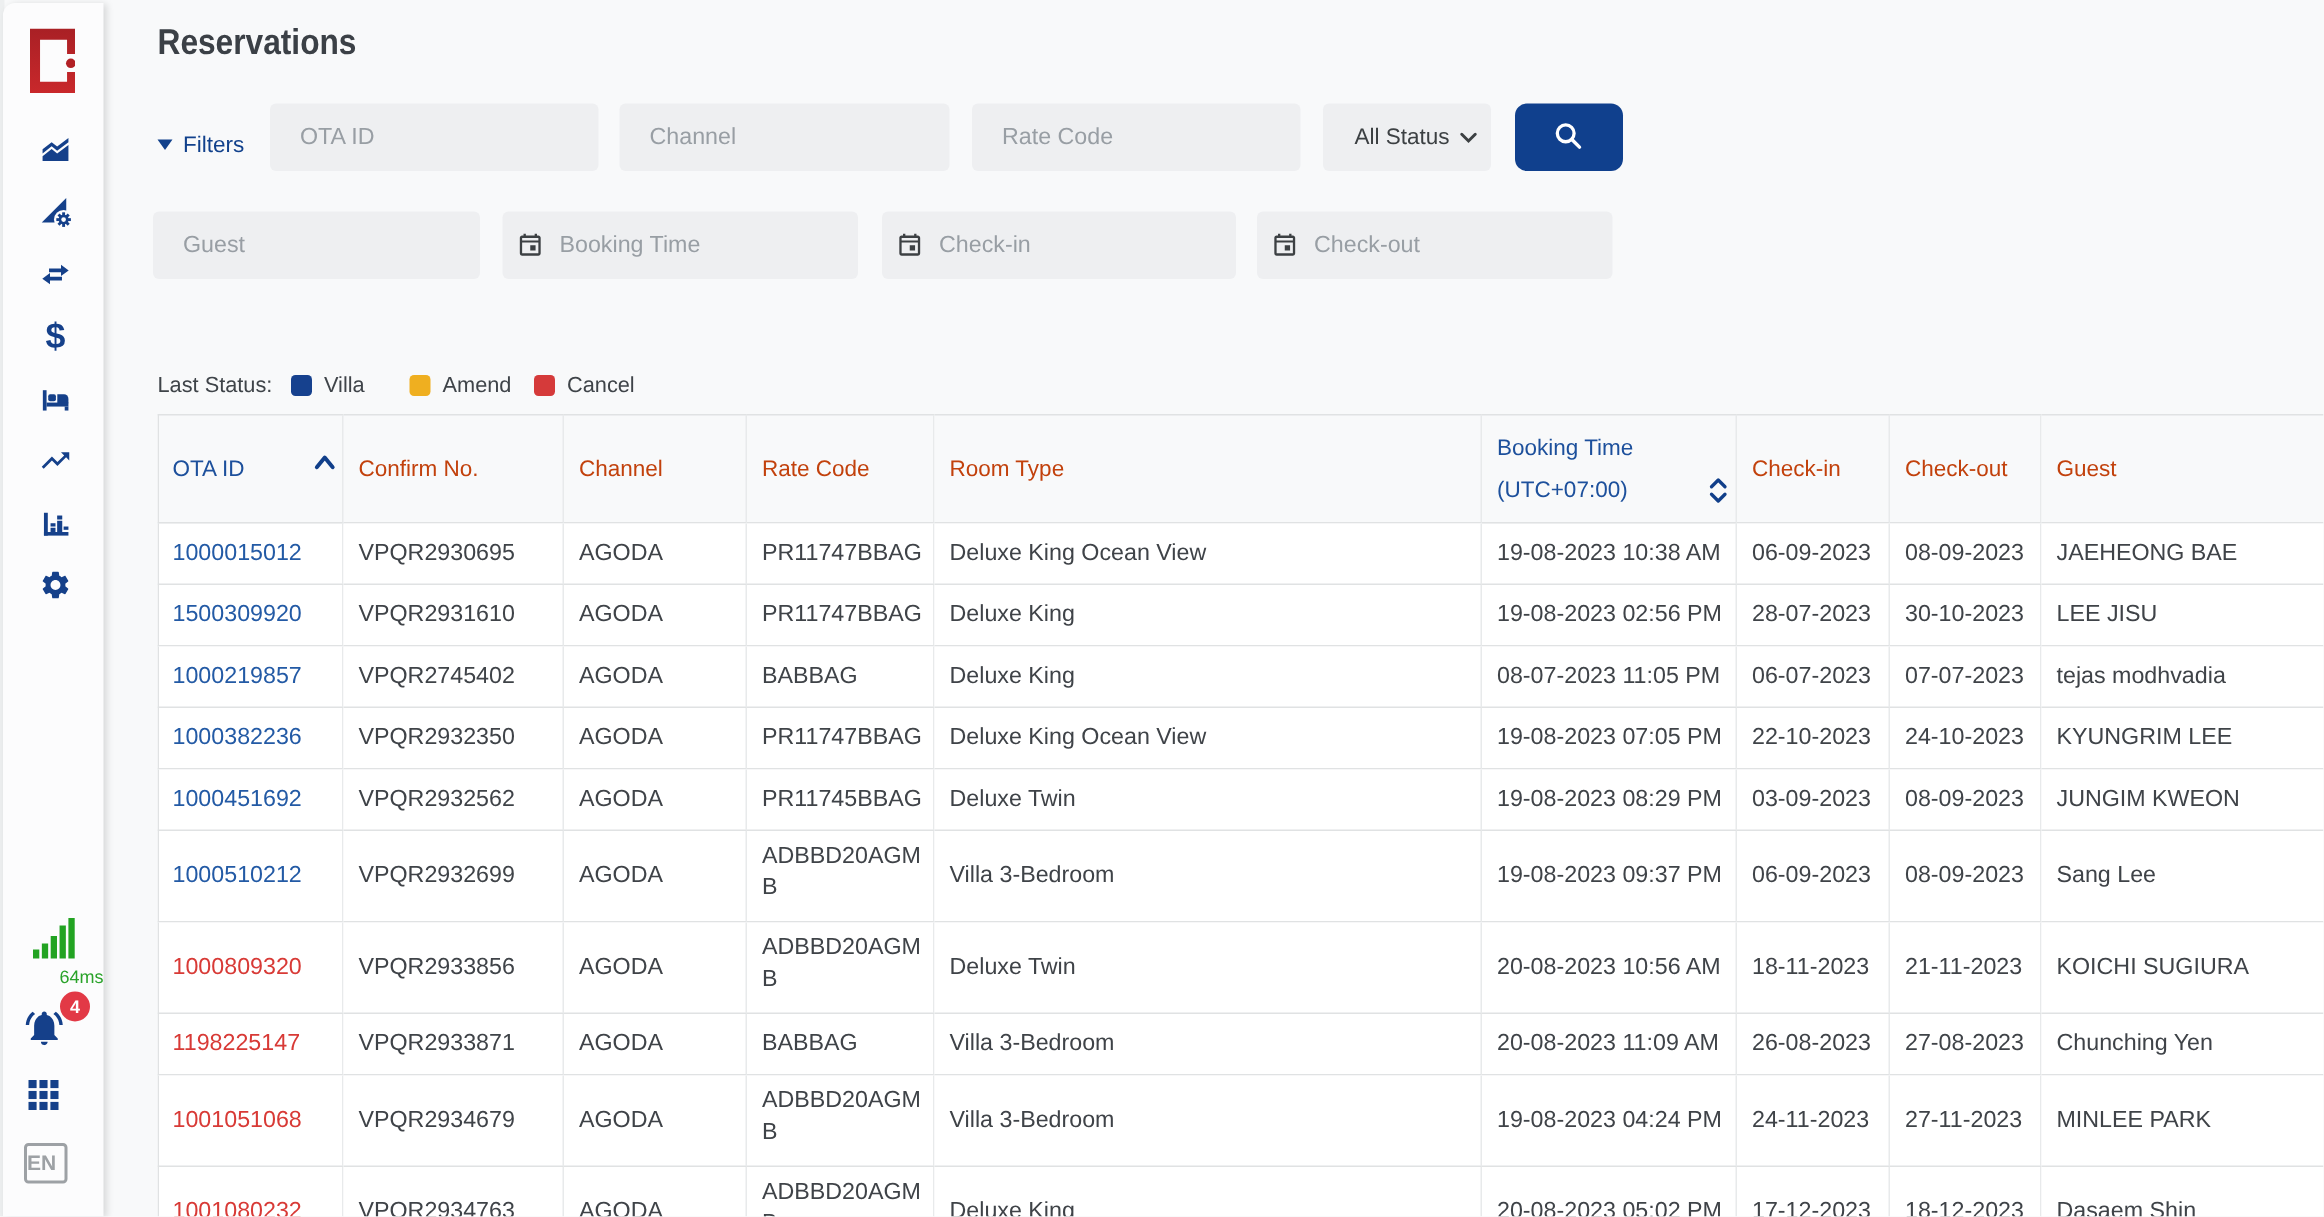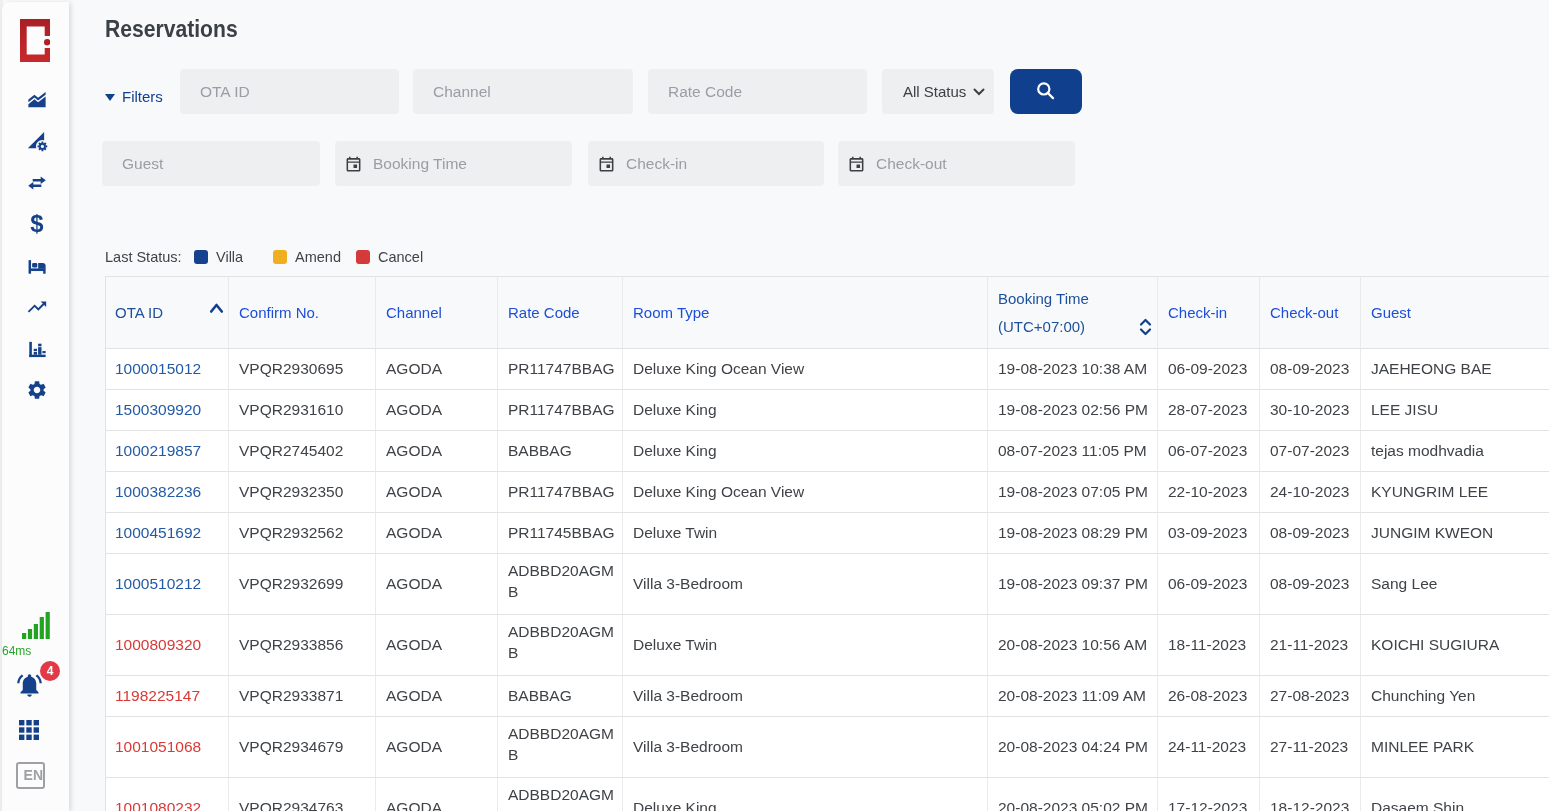--- a/index.html
+++ b/index.html
@@ -31,21 +31,21 @@
   
   .legend { position:absolute; top:249px; font-size:14.5px; color:#3f4449; line-height:16px; }
   .sq { position:absolute; top:250px; width:14px; height:14px; border-radius:3px; }
 
   
   #twrap { position:absolute; left:105px; top:276px; width:1444px; height:535px; overflow:hidden; }
   table { border-collapse:separate; border-spacing:0; table-layout:fixed; width:1486px; }
   td, th { vertical-align:middle; text-align:left; font-weight:normal; padding:0 4px 0 10px;
            border-bottom:1px solid #e0e2e3; border-right:1px solid #e8eaeb; overflow:hidden;
            font-size:15.5px; color:#3f4348; background:#fff; }
-  th { background:#f8f9fa; border-top:1px solid #e0e2e3; color:#1d4ed8; font-size:15px; }
+  th { background:#f8f9fa; border-top:1px solid #e0e2e3; color:#c2410c; font-size:15px; }
   td:first-child, th:first-child { border-left:1px solid #e0e2e3; padding-left:9px; }
   td:last-child, th:last-child { border-right:none; }
   .blue { color:#235aa5; }
   .red { color:#d83a36; }
   .hblue { color:#1d509c; }
 </style>
 </head>
 <body>
   <div id="strip"></div>
   <div id="sidebar">
@@ -122,42 +122,42 @@
 
     <svg class="abs" style="left:18px; top:608px;" width="30" height="30" viewBox="0 0 30 30">
       <g fill="#22a322">
         <rect x="2" y="23" width="4.2" height="6"></rect>
         <rect x="7.9" y="19" width="4.2" height="10"></rect>
         <rect x="13.8" y="14" width="4.2" height="15"></rect>
         <rect x="19.7" y="7" width="4.2" height="22"></rect>
         <rect x="25.6" y="2" width="4.2" height="27"></rect>
       </g>
     </svg>
-    <div class="abs" style="left:0; top:642px; width:67px; text-align:left; font-size:12px; color:#2aa32a;">64ms</div>
+    <div class="abs" style="left:0; top:642px; width:67px; text-align:right; font-size:12px; color:#2aa32a;">64ms</div>
 
     <svg class="abs" style="left:14px; top:670px;" width="27" height="27" viewBox="0 0 24 24">
       <path fill="#15408a" d="M6.58 3.58L5.15 2.15C2.76 3.97 1.19 6.8 1.04 10h2c.15-2.65 1.51-4.97 3.54-6.42zm14.38 6.42h2c-.15-3.2-1.72-6.03-4.11-7.85l-1.43 1.43c2.03 1.45 3.39 3.77 3.54 6.42zM18 10.5c0-3.07-1.63-5.64-4.5-6.32V3.5c0-.83-.67-1.5-1.5-1.5s-1.5.67-1.5 1.5v.68C7.63 4.86 6 7.43 6 10.5V16l-2 2v1h16v-1l-2-2v-5.5zM12 22c.14 0 .27-.01.4-.04.65-.14 1.18-.58 1.44-1.18.1-.24.15-.5.15-.78h-4c.01 1.1.9 2 2.01 2z"></path>
     </svg>
     <div class="abs" style="left:38px; top:659px; width:20px; height:20px; border-radius:50%; background:#e23946; color:#fff; font-size:12px; font-weight:bold; text-align:center; line-height:20px;">4</div>
 
     <svg class="abs" style="left:15px; top:716px;" width="24" height="24" viewBox="0 0 24 24">
       <g fill="#15408a">
         <rect x="2" y="2" width="5.4" height="5.4"></rect>
         <rect x="9.3" y="2" width="5.4" height="5.4"></rect>
         <rect x="16.6" y="2" width="5.4" height="5.4"></rect>
         <rect x="2" y="9.3" width="5.4" height="5.4"></rect>
         <rect x="9.3" y="9.3" width="5.4" height="5.4"></rect>
         <rect x="16.6" y="9.3" width="5.4" height="5.4"></rect>
         <rect x="2" y="16.6" width="5.4" height="5.4"></rect>
         <rect x="9.3" y="16.6" width="5.4" height="5.4"></rect>
         <rect x="16.6" y="16.6" width="5.4" height="5.4"></rect>
       </g>
     </svg>
 
-    <div class="abs" style="left:14px; top:760px; width:29px; height:27px; border:2px solid #9da1a5; border-radius:3px; color:#9da1a5; font-size:14px; font-weight:bold; text-align:right; line-height:23px;">EN</div>
+    <div class="abs" style="left:14px; top:760px; width:29px; height:27px; border:2px solid #9da1a5; border-radius:3px; color:#9da1a5; font-size:14px; font-weight:bold; text-align:left; line-height:23px;">EN</div>
   </div>
 
   <h1>Reservations</h1>
 
   <div id="filters-lbl"><span class="tri"></span>Filters</div>
   <div class="inp" style="left:180px; top:69px;  width:219px;">OTA ID</div>
   <div class="inp" style="left:413px; top:69px;  width:220px;">Channel</div>
   <div class="inp" style="left:648px; top:69px;  width:219px;">Rate Code</div>
   <div id="allstatus">All Status <svg width="12" height="8" viewBox="0 0 12 8">
       <path d="M1.5 1.5 L6 6 L10.5 1.5" fill="none" stroke="#3c4043" stroke-width="2" stroke-linecap="round"></path>
@@ -304,21 +304,21 @@
           <td>26-08-2023</td>
           <td>27-08-2023</td>
           <td>Chunching Yen</td>
   </tr>
   <tr style="height:61px;">
     <td class="red">1001051068</td>
           <td>VPQR2934679</td>
           <td>AGODA</td>
           <td style="line-height:21px; padding-bottom:7px;">ADBBD20AGM<br>B</td>
     <td>Villa 3-Bedroom</td>
-          <td>20-08-2023 04:24 PM</td>
+          <td>19-08-2023 04:24 PM</td>
           <td>24-11-2023</td>
           <td>27-11-2023</td>
           <td>MINLEE PARK</td>
   </tr>
   <tr style="height:61px;">
     <td class="red">1001080232</td>
           <td>VPQR2934763</td>
           <td>AGODA</td>
           <td style="line-height:21px; padding-bottom:7px;">ADBBD20AGM<br>B</td>
     <td>Deluxe King</td>

